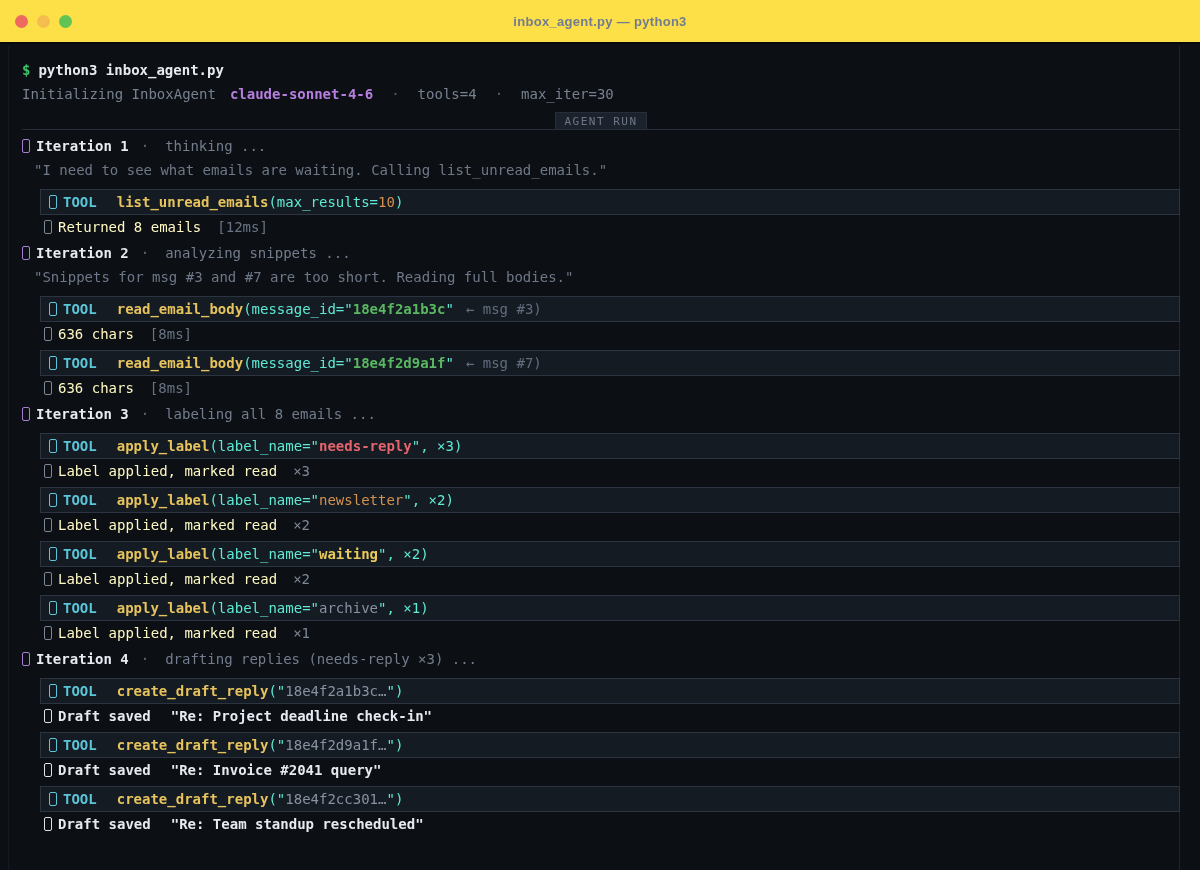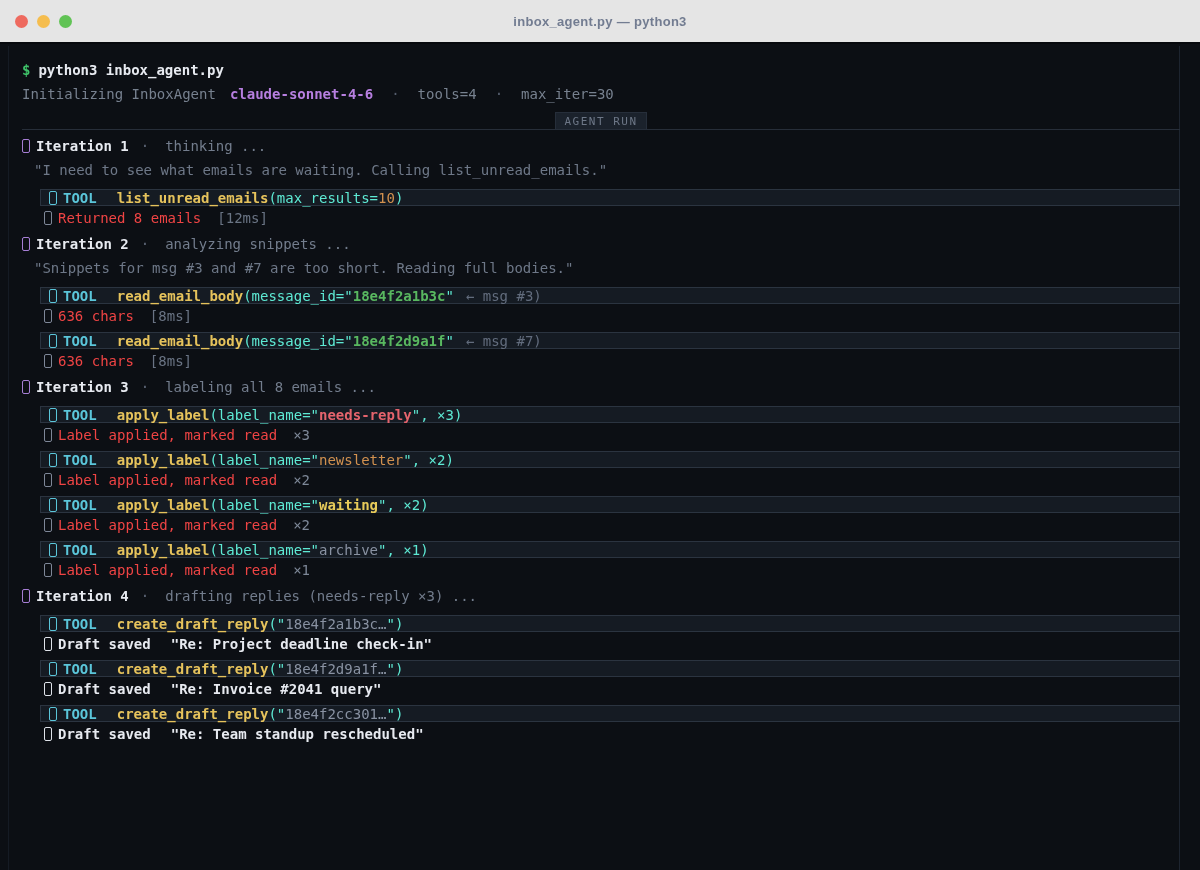--- a/index.html
+++ b/index.html
@@ -5,21 +5,21 @@
   * { box-sizing: border-box; }
   html,body { margin:0; padding:0; }
   body {
     width:1200px; height:870px; overflow:hidden;
     background:#0c0f14;
     font-family:"DejaVu Sans Mono", monospace;
     font-size:14px; color:#818b9b;
   }
   
   .titlebar {
-    height:44px; background:#e5e5e5; border-bottom:2px solid #07090d;
+    height:44px; background:#fde047; border-bottom:2px solid #07090d;
     display:flex; align-items:center; position:relative;
   }
   .traffic { display:flex; gap:9px; margin-left:15px; z-index:2; }
   .tl { width:13px; height:13px; border-radius:50%; border:none; padding:0; cursor:default; }
   .tl.red { background:#ee6a5f; }
   .tl.yellow { background:#f5bd4e; }
   .tl.green { background:#61c355; }
   .win-title {
     position:absolute; left:0; right:0; text-align:center;
     font-family:"Liberation Sans", sans-serif; font-size:13px; font-weight:700;
@@ -62,37 +62,37 @@
 
   .it-header { margin-top:2px; }
   .it-header.after-banner { margin-top:4px; }
   .it-label  { color:#e8ebf1; font-weight:700; }
   .it-sep    { color:#5d6677; margin-left:12px; }
   .it-status { color:#737d8d; margin-left:16px; }
 
   .quote { margin-left:12px; color:#6e7888; }
 
   .toolbox {
-    height:17px; margin-left:18px; margin-top:4px;
+    height:26px; margin-left:18px; margin-top:4px;
     background:#151b23; border:1px solid #2b3440;
     display:flex; align-items:center; padding-left:8px; white-space:pre;
   }
   .toolbox.first { margin-top:7px; }
   .t-badge { color:#5bc6da; font-weight:600; }
   .fn      { color:#e6c35c; font-weight:700; margin-left:20px; }
   .punc    { color:#5eead4; }
   .note    { color:#626c7d; margin-left:12px; }
   .v-orange{ color:#d2914f; font-weight:400; }
   .v-green { color:#59b860; font-weight:600; }
   .v-red   { color:#e5646d; font-weight:600; }
   .v-yellow{ color:#e8cb5a; font-weight:600; }
   .v-gray  { color:#8992a2; }
 
   .result   { margin-left:22px; }
-  .res-text { color:#ef4444; }
+  .res-text { color:#fef9c3; }
   .res-time { color:#6a7484; margin-left:16px; }
   .res-count{ color:#7e8898; margin-left:16px; }
 
   .draft-label   { color:#e7eaf0; font-weight:600; }
   .draft-subject { color:#e7eaf0; font-weight:600; margin-left:20px; }
 </style>
 </head>
 <body>
 
 <div class="titlebar">

